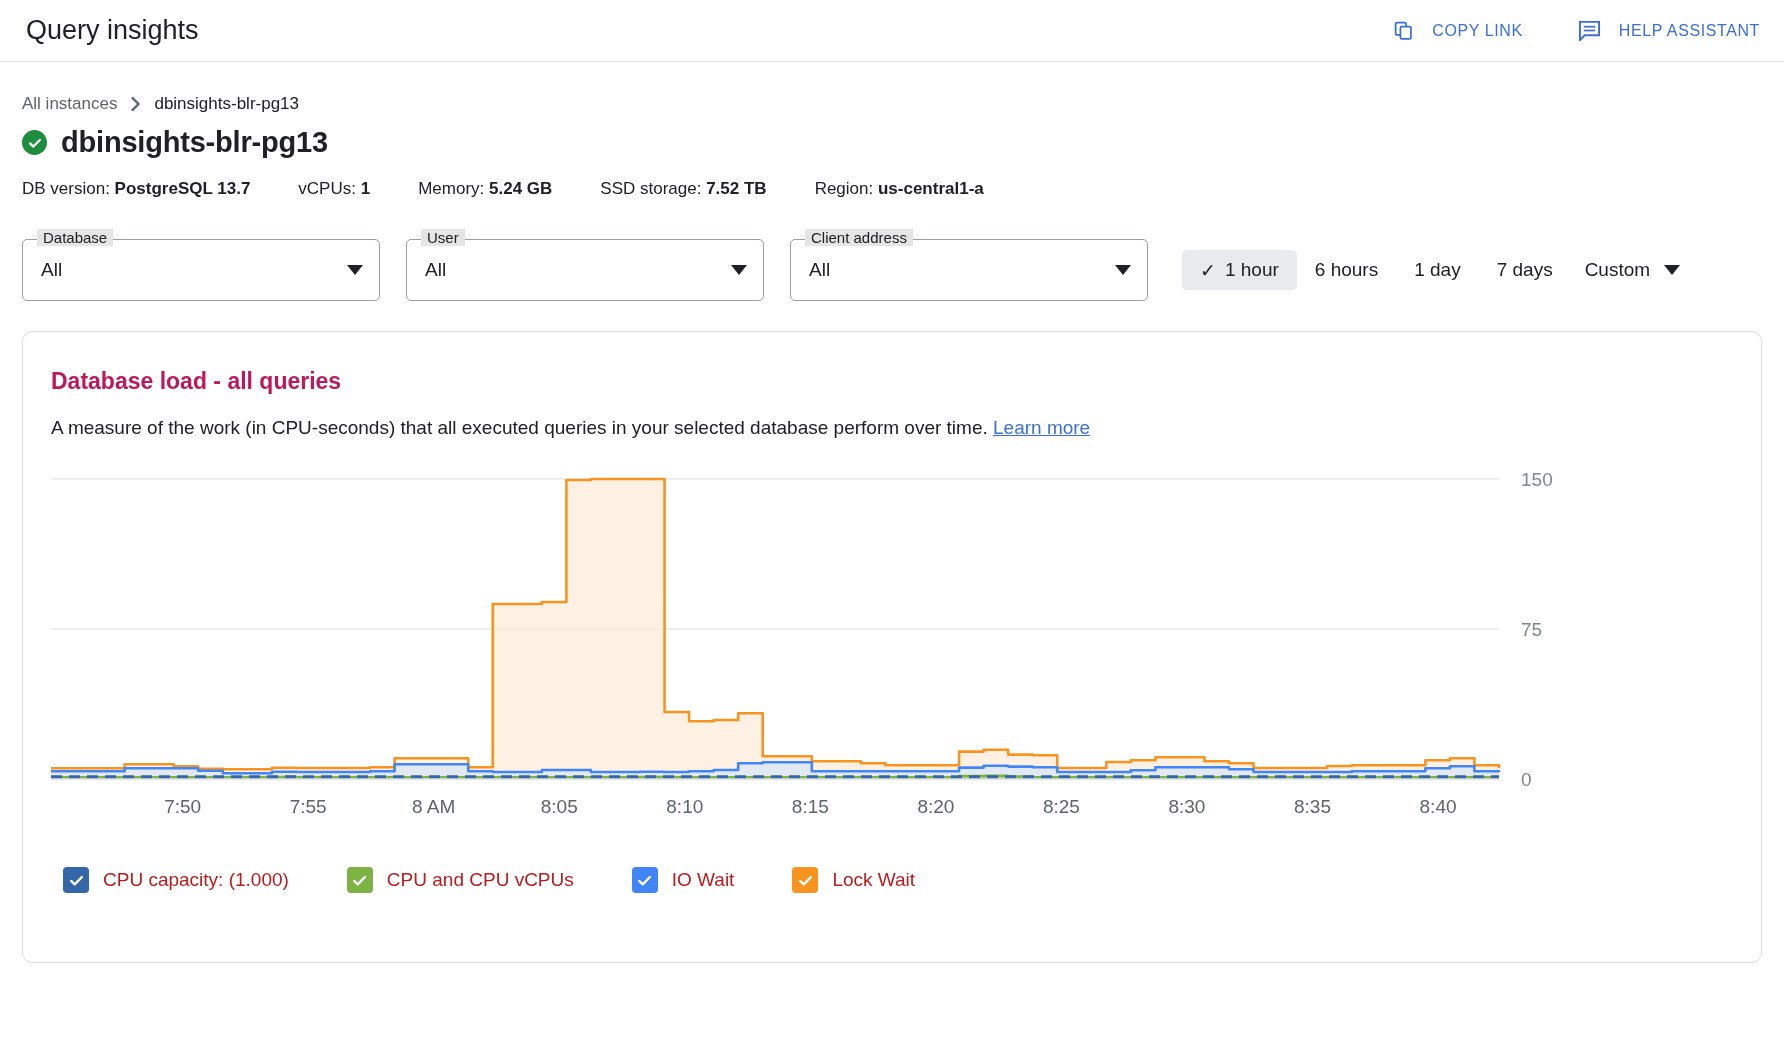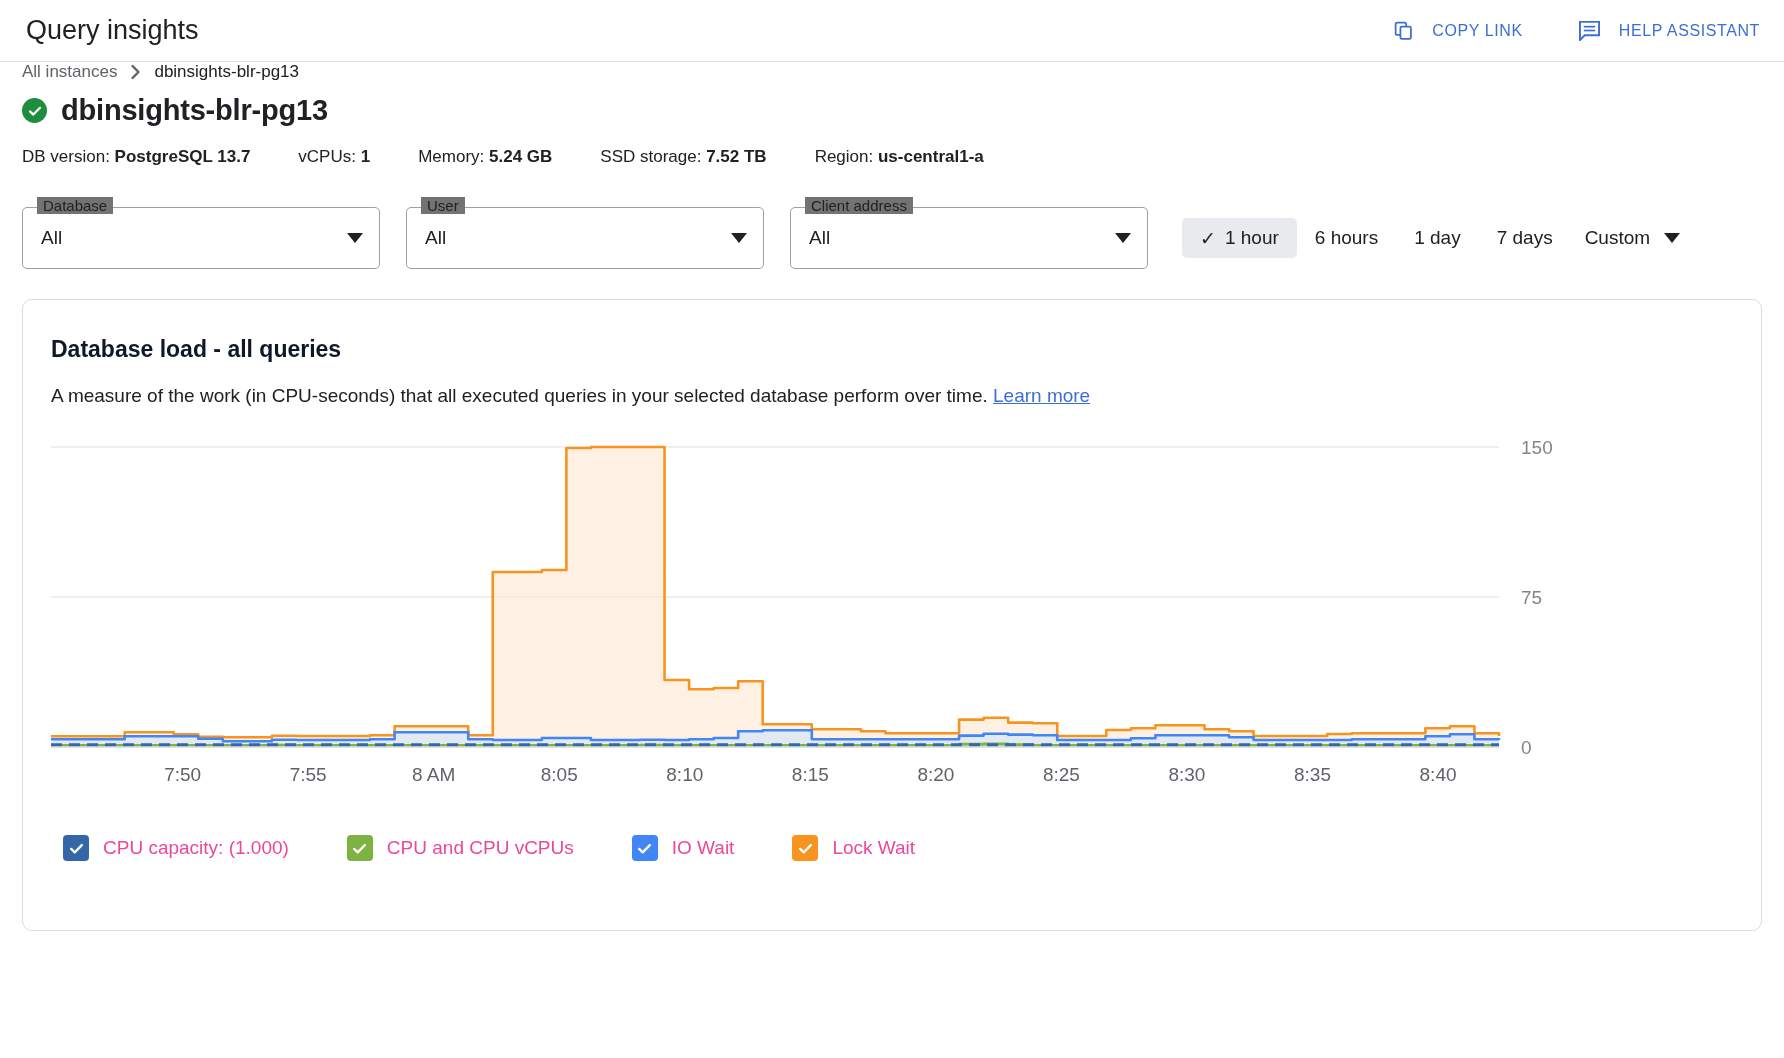--- a/index.html
+++ b/index.html
@@ -26,21 +26,21 @@
     color: #3c6fd4; font-size: 16px; font-weight: 500; letter-spacing: .6px;
     cursor: pointer; background: none; border: none; padding: 0;
     font-family: "Liberation Sans", sans-serif;
   }
   .tb-action svg { display: block; }
 
   
   .content { padding: 0 22px; }
   .breadcrumb {
     display: flex; align-items: center; gap: 12px;
-    font-size: 17px;
+    margin-top: 32px; font-size: 17px;
   }
   .bc-link { color: #5f6368; cursor: pointer; }
   .bc-sep { color: #5f6368; font-size: 15px; font-weight: 700; display:flex; }
   .bc-current { color: #202124; }
 
   .instance-row { display: flex; align-items: center; gap: 14px; margin-top: 12px; }
   .status-dot {
     width: 25px; height: 25px; border-radius: 50%;
     background: #1e8e3e; display: flex; align-items: center; justify-content: center;
   }
@@ -59,21 +59,21 @@
     width: 358px; height: 62px;
     border: 1px solid #9aa0a6; border-radius: 5px;
     margin-right: 26px;
     display: flex; align-items: center;
     padding: 0 16px 0 18px;
     background: #fff;
     cursor: pointer;
   }
   .select-field .legend {
     position: absolute; top: -11px; left: 14px;
-    background: #737373; padding: 0 6px;
+    background: #e5e5e5; padding: 0 6px;
     font-size: 15px; color: #202124;
   }
   .select-value { font-size: 19px; color: #202124; }
   .caret {
     margin-left: auto;
     width: 0; height: 0;
     border-left: 8px solid transparent;
     border-right: 8px solid transparent;
     border-top: 10px solid #202124;
   }
@@ -99,36 +99,36 @@
 
   
   .card {
     margin: 30px 22px 0 22px;
     border: 1px solid #dadce0;
     border-radius: 10px;
     background: #fff;
     padding: 28px 26px 24px 26px;
     height: 632px;
   }
-  .card-title { font-size: 23px; font-weight: 700; color: #0f172a; margin: 8px 0 0 2px; }
+  .card-title { font-size: 23px; font-weight: 700; color: #be185d; margin: 8px 0 0 2px; }
   .card-desc { font-size: 19px; color: #202124; margin: 22px 0 0 2px; }
   .learn-more { color: #3c6fd4; text-decoration: underline; cursor: pointer; }
 
   
   .chart-wrap { margin-top: 30px; position: relative; }
   .chart-svg { display: block; }
 
   
   .legend-row { display: flex; align-items: center; margin: 28px 0 0 14px; }
   .legend-item { display: flex; align-items: center; gap: 14px; margin-right: 58px; cursor: pointer; }
   .lg-box {
     width: 26px; height: 26px; border-radius: 4px;
     display: flex; align-items: center; justify-content: center;
   }
-  .lg-label { font-size: 19px; color: #ec4899; white-space: nowrap; }
+  .lg-label { font-size: 19px; color: #b91c1c; white-space: nowrap; }
 </style>
 </head>
 <body>
 
 <div class="topbar">
   <div class="page-title">Query insights</div>
   <div class="topbar-actions">
     <button class="tb-action">
       <span>
         <svg width="21" height="21" viewBox="0 0 24 24" fill="none" stroke="#3c6fd4" stroke-width="2">

